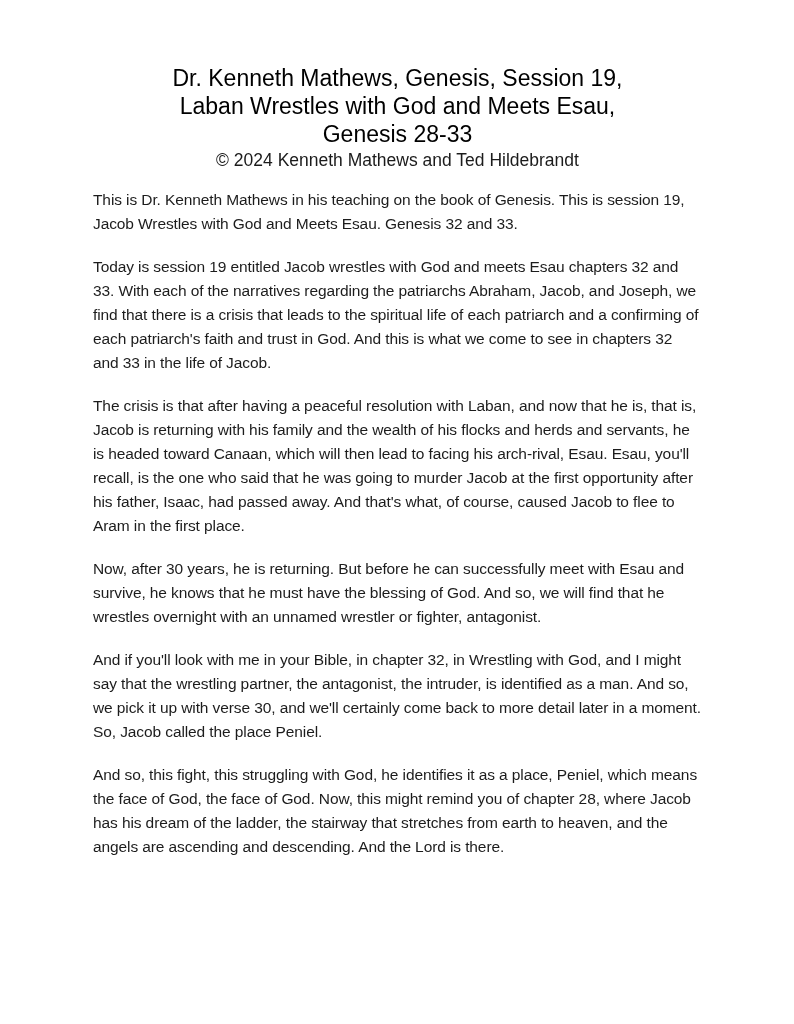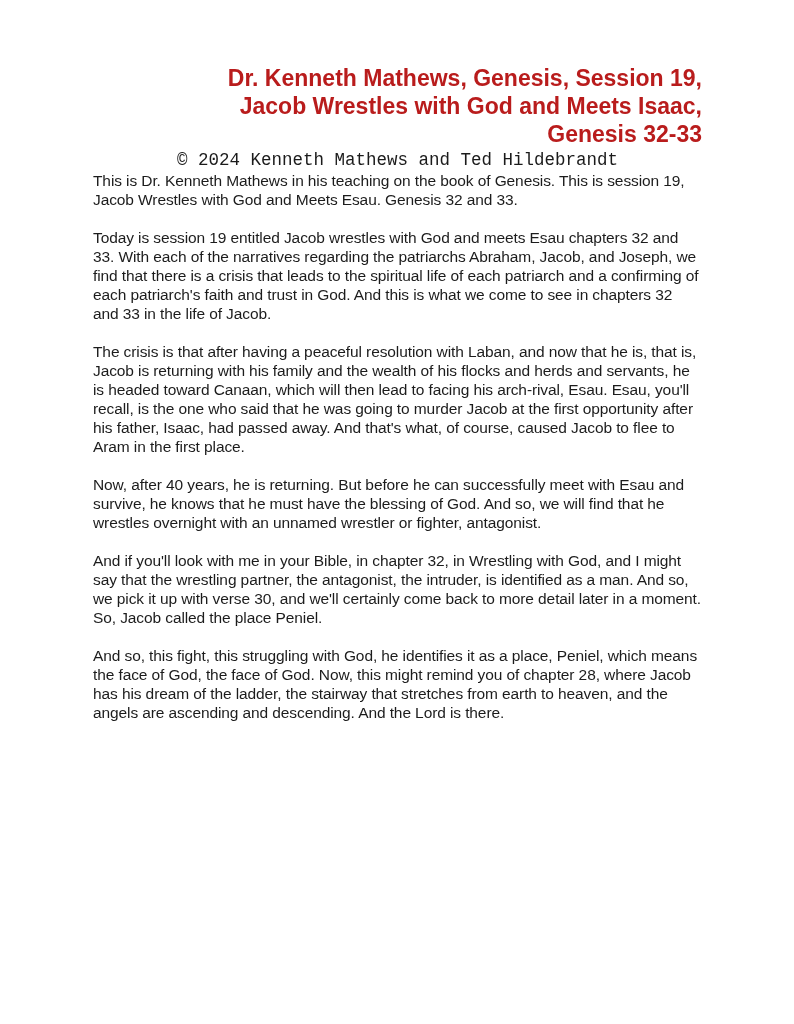--- a/index.html
+++ b/index.html
@@ -12,59 +12,60 @@
     width: 794px;
     height: 1024px;
     background: #ffffff;
     box-sizing: border-box;
     padding: 64px 92px 0 93px;
     color: #1b1b1b;
     font-family: "Liberation Sans", sans-serif;
     overflow: hidden;
   }
   .doc-title {
-    text-align: right;
-    font-weight: 700;
+    text-align: center;
+    font-weight: 400;
     font-size: 23px;
     line-height: 28px;
-    color: #b91c1c;
+    color: #000000;
   }
   .copyright {
     text-align: center;
-    font-family: Liberation Mono, monospace;
+    font-family: Liberation Sans, sans-serif;
     font-size: 17.5px;
     line-height: 22px;
     margin-top: 1px;
     color: #1b1b1b;
   }
   .body-text {
+    margin-top: 17px;
     font-size: 15.5px;
-    line-height: 19px;
+    line-height: 24px;
     letter-spacing: -0.1px;
     color: #1c1c1c;
   }
   .body-text p {
     margin: 0 0 19px 0;
   }
 </style>
 </head>
 <body>
 
 <div class="page">
 
   <div class="doc-title">
     <div>Dr. Kenneth Mathews, Genesis, Session 19,</div>
-    <div>Jacob Wrestles with God and Meets Isaac,</div>
-    <div>Genesis 32-33</div>
+    <div>Laban Wrestles with God and Meets Esau,</div>
+    <div>Genesis 28-33</div>
   </div>
 
   <div class="copyright">© 2024 Kenneth Mathews and Ted Hildebrandt</div>
 
   <div class="body-text">
     <p>This is Dr. Kenneth Mathews in his teaching on the book of Genesis. This is session 19, Jacob Wrestles with God and Meets Esau. Genesis 32 and 33.</p>
     <p>Today is session 19 entitled Jacob wrestles with God and meets Esau chapters 32 and 33. With each of the narratives regarding the patriarchs Abraham, Jacob, and Joseph, we find that there is a crisis that leads to the spiritual life of each patriarch and a confirming of each patriarch's faith and trust in God. And this is what we come to see in chapters 32 and 33 in the life of Jacob.</p>
     <p>The crisis is that after having a peaceful resolution with Laban, and now that he is, that is, Jacob is returning with his family and the wealth of his flocks and herds and servants, he is headed toward Canaan, which will then lead to facing his arch-rival, Esau. Esau, you'll recall, is the one who said that he was going to murder Jacob at the first opportunity after his father, Isaac, had passed away. And that's what, of course, caused Jacob to flee to Aram in the first place.</p>
-    <p>Now, after 40 years, he is returning. But before he can successfully meet with Esau and survive, he knows that he must have the blessing of God. And so, we will find that he wrestles overnight with an unnamed wrestler or fighter, antagonist.</p>
+    <p>Now, after 30 years, he is returning. But before he can successfully meet with Esau and survive, he knows that he must have the blessing of God. And so, we will find that he wrestles overnight with an unnamed wrestler or fighter, antagonist.</p>
     <p>And if you'll look with me in your Bible, in chapter 32, in Wrestling with God, and I might say that the wrestling partner, the antagonist, the intruder, is identified as a man. And so, we pick it up with verse 30, and we'll certainly come back to more detail later in a moment. So, Jacob called the place Peniel.</p>
     <p>And so, this fight, this struggling with God, he identifies it as a place, Peniel, which means the face of God, the face of God. Now, this might remind you of chapter 28, where Jacob has his dream of the ladder, the stairway that stretches from earth to heaven, and the angels are ascending and descending. And the Lord is there.</p>
   </div>
 
 </div>
 
 </body></html>

